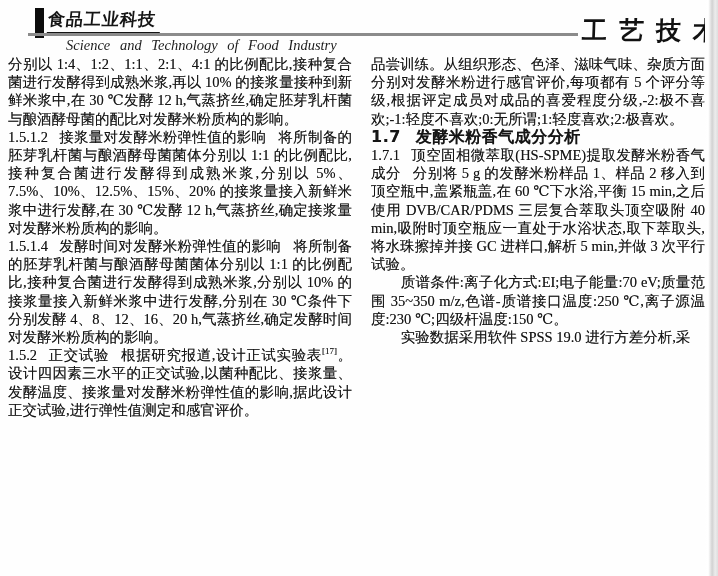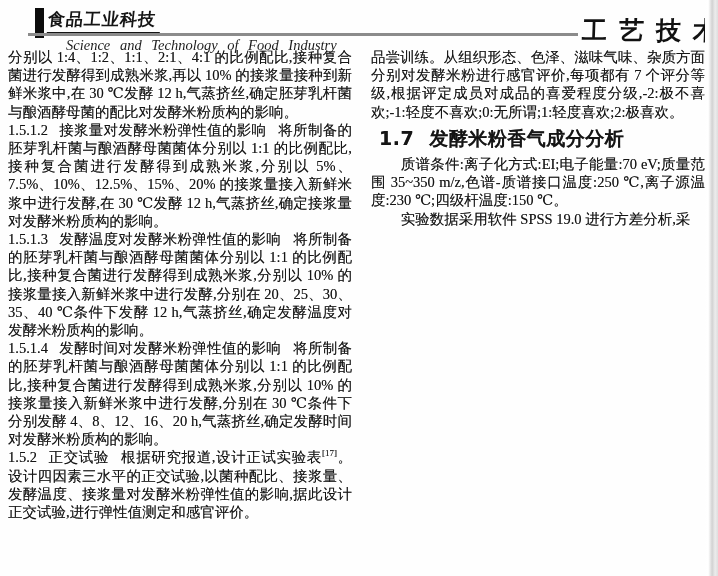--- a/index.html
+++ b/index.html
@@ -28,62 +28,62 @@
   }
   .header-rule{position:absolute;left:28px;top:33px;width:550px;height:3px;background:#8b8b8b;}
   .section-label{
     position:absolute;left:582px;top:14px;
     font-family:"DejaVu Sans","Liberation Sans",sans-serif;
     font-size:25px;font-weight:bold;letter-spacing:12px;white-space:nowrap;
     transform:skewX(-2deg);color:#111;
   }
   
   .columns{
-    position:absolute;left:8px;top:48px;width:697px;
+    position:absolute;left:8px;top:55px;width:697px;
     display:flex;gap:19px;
     font-size:14.5px;line-height:18.2px;
     text-align:justify;
     text-shadow:0 0 .4px rgba(20,20,20,.55);
   }
   .col-left{width:344px;flex:0 0 344px;}
   .col-right{width:334px;flex:0 0 334px;}
   p.para{margin:0;text-align:justify;}
   p.indent{text-indent:2.05em;}
   .num{margin-right:11px;white-space:nowrap;}
   .ttl{margin-right:12px;}
   .sec-head{
     font-family:"DejaVu Sans","Liberation Sans",sans-serif;
-    font-weight:bold;font-size:19px;letter-spacing:.5px;margin:8px;
+    font-weight:bold;font-size:16px;letter-spacing:.5px;margin:0;
   }
   .sec-head .num{margin-right:15px;}
   sup.ref{font-size:9px;line-height:0;}
 </style>
 </head>
 <body>
 
 <div class="header">
   <div class="logo-bar"></div>
   <div class="logo-cn">食品工业科技</div>
   <div class="header-rule"></div>
   <div class="journal-en">Science and Technology of Food Industry</div>
   <div class="section-label">工艺技术</div>
 </div>
 
 <div class="columns">
 
   <div class="col-left">
     <p class="para"><span>分别以 1:4、1:2、1:1、2:1、4:1 的比例配比,接种复合菌进行发酵得到成熟米浆,再以 10% 的接浆量接种到新鲜米浆中,在 30 ℃发酵 12 h,气蒸挤丝,确定胚芽乳杆菌与酿酒酵母菌的配比对发酵米粉质构的影响。</span></p>
     <p class="para"><span class="num">1.5.1.2</span><span class="ttl">接浆量对发酵米粉弹性值的影响</span><span>将所制备的胚芽乳杆菌与酿酒酵母菌菌体分别以 1:1 的比例配比,接种复合菌进行发酵得到成熟米浆,分别以 5%、7.5%、10%、12.5%、15%、20% 的接浆量接入新鲜米浆中进行发酵,在 30 ℃发酵 12 h,气蒸挤丝,确定接浆量对发酵米粉质构的影响。</span></p>
-    <p class="para"><span class="num">1.5.1.3</span><span class="ttl">发酵温度对发酵米粉弹性值的影响</span><span>将所制备的胚芽乳杆菌与酿酒酵母菌菌体分别以 1:1 的比例配比,接种复合菌进行发酵得到成熟米浆,分别以 10% 的接浆量接入新鲜米浆中进行发酵,分别在 20、25、30、35、40 ℃条件下发酵 12 h,气蒸挤丝,确定发酵温度对发酵米粉质构的影响。</span></p>
     <p class="para"><span class="num">1.5.1.4</span><span class="ttl">发酵时间对发酵米粉弹性值的影响</span><span>将所制备的胚芽乳杆菌与酿酒酵母菌菌体分别以 1:1 的比例配比,接种复合菌进行发酵得到成熟米浆,分别以 10% 的接浆量接入新鲜米浆中进行发酵,分别在 30 ℃条件下分别发酵 4、8、12、16、20 h,气蒸挤丝,确定发酵时间对发酵米粉质构的影响。</span></p>
     <p class="para"><span class="num">1.5.2</span><span class="ttl">正交试验</span><span>根据研究报道,设计正试实验表</span><sup class="ref">[17]</sup><span>。设计四因素三水平的正交试验,以菌种配比、接浆量、发酵温度、接浆量对发酵米粉弹性值的影响,据此设计正交试验,进行弹性值测定和感官评价。</span></p>
   </div>
 
   <div class="col-right">
-    <p class="para"><span>品尝训练。从组织形态、色泽、滋味气味、杂质方面分别对发酵米粉进行感官评价,每项都有 7 个评分等级,根据评定成员对成品的喜爱程度分级,-2:极不喜欢;-1:轻度不喜欢;0:无所谓;1:轻度喜欢;2:极喜欢。</span></p>
+    <p class="para"><span>品尝训练。从组织形态、色泽、滋味气味、杂质方面分别对发酵米粉进行感官评价,每项都有 5 个评分等级,根据评定成员对成品的喜爱程度分级,-2:极不喜欢;-1:轻度不喜欢;0:无所谓;1:轻度喜欢;2:极喜欢。</span></p>
     <p class="sec-head"><span class="num">1.7</span><span>发酵米粉香气成分分析</span></p>
+    <p class="para"><span class="num">1.7.1</span><span class="ttl">顶空固相微萃取(HS-SPME)提取发酵米粉香气成分</span><span>分别将 5 g 的发酵米粉样品 1、样品 2 移入到顶空瓶中,盖紧瓶盖,在 60 ℃下水浴,平衡 15 min,之后使用 DVB/CAR/PDMS 三层复合萃取头顶空吸附 40 min,吸附时顶空瓶应一直处于水浴状态,取下萃取头,将水珠擦掉并接 GC 进样口,解析 5 min,并做 3 次平行试验。</span></p>
     <p class="para indent"><span>质谱条件:离子化方式:EI;电子能量:70 eV;质量范围 35~350 m/z,色谱-质谱接口温度:250 ℃,离子源温度:230 ℃;四级杆温度:150 ℃。</span></p>
     <p class="para indent"><span>实验数据采用软件 SPSS 19.0 进行方差分析,采</span></p>
   </div>
 
 </div>
 
 <div class="scan-band"></div>
 
 </body></html>

